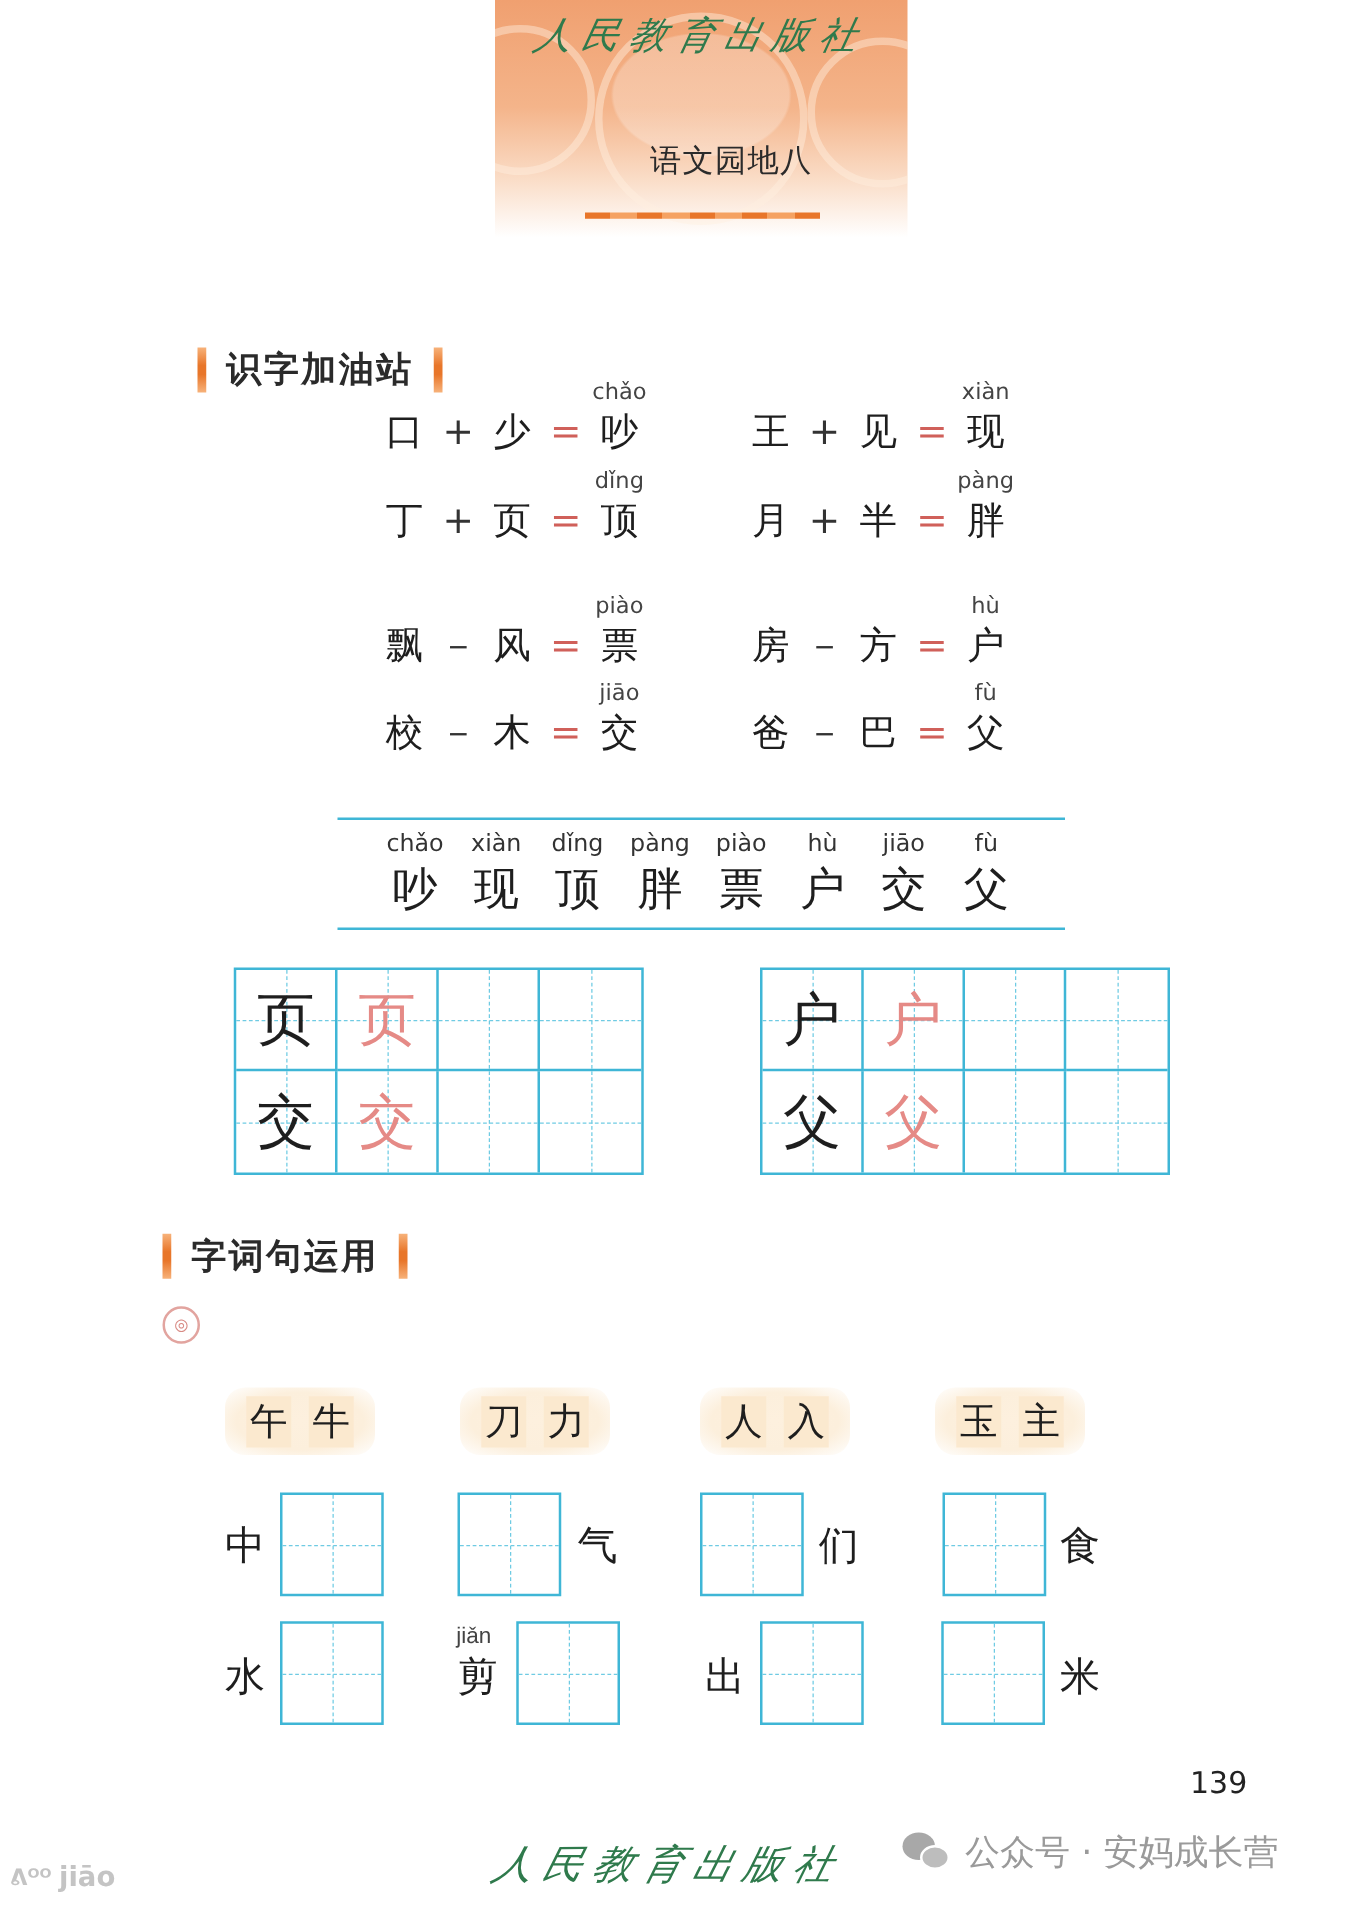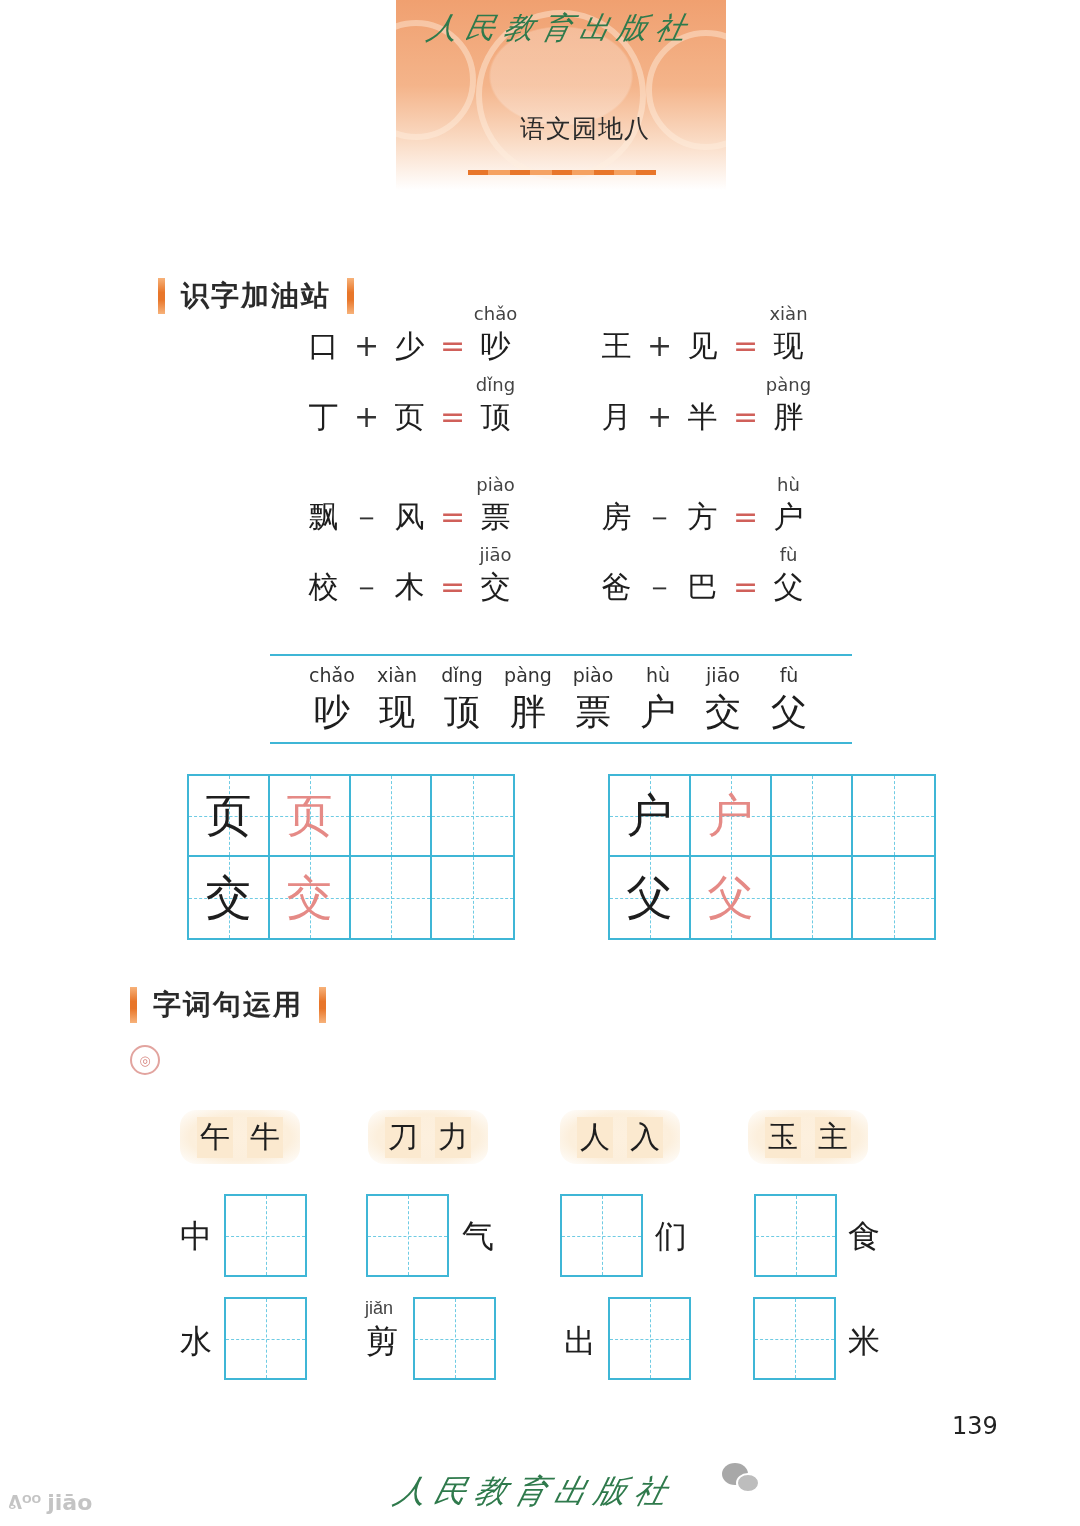--- a/index.html
+++ b/index.html
@@ -334,17 +334,18 @@
 <div class="box" style="left:753px;top:1297px;"></div>
 <span class="ctx" style="left:848px;top:1320px;">米</span>
 
 <span class="page-number">139</span>
 <span class="footer-pub">人民教育出版社</span>
 <div class="watermark">
   <span class="wechat">
       <span class="b1"></span>
       <span class="b2"></span>
     </span>
+  <span>公众号 · 安妈成长营</span>
 </div>
 <div class="watermark2">
   <span class="logo">ᕕᴼᴼ</span>
   <span>jiāo</span>
 </div>
 
 </body></html>

